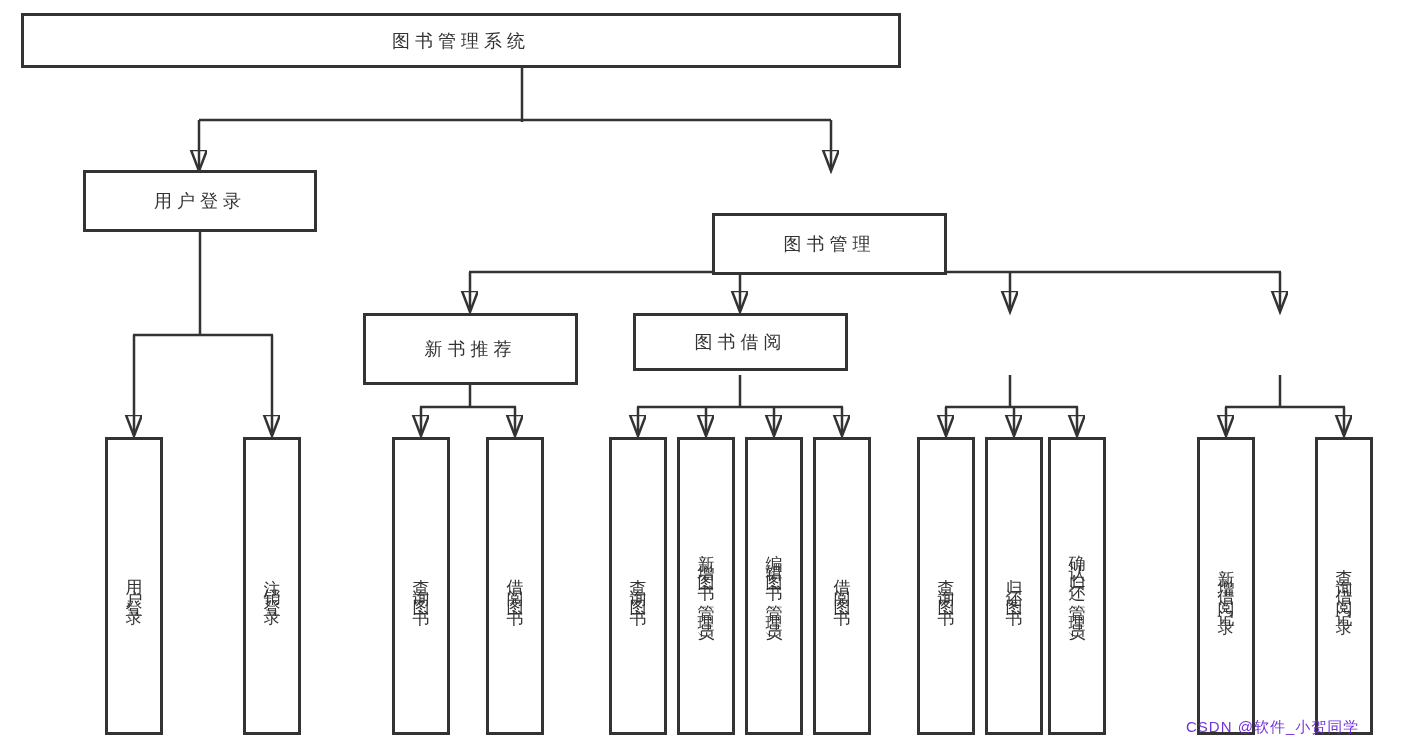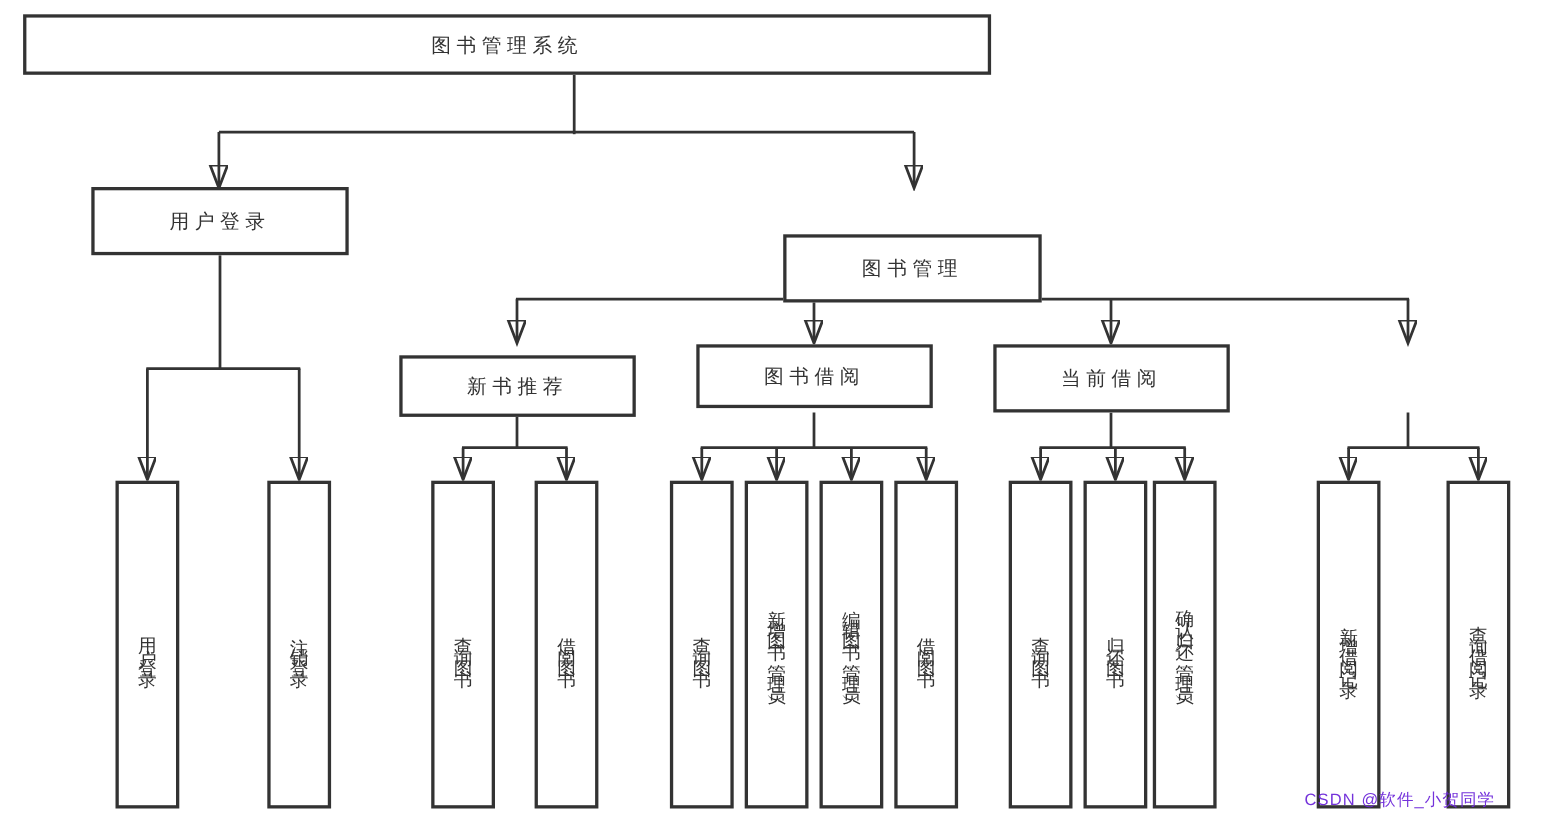--- a/index.html
+++ b/index.html
@@ -46,21 +46,21 @@
     writing-mode: vertical-rl;
     text-orientation: mixed;
     font-size: 17px;
     letter-spacing: 10px;
     line-height: 1;
   }
   
   .root        { left: 21px;   top: 13px;  width: 880px; height: 55px; }
   .n-login     { left: 83px;   top: 170px; width: 234px;  height: 62px; }
   .n-mgmt      { left: 712px;  top: 170px; width: 235px;  height: 62px; margin-top: 43px; }
-  .n-rec       { left: 363px;  top: 323px; width: 215px;  height: 56px; }
+  .n-rec       { left: 363px;  top: 313px; width: 215px;  height: 72px; }
   .n-borrow    { left: 633px;  top: 313px; width: 215px;  height: 58px; }
   .n-current   { left: 903px;  top: 313px; width: 215px;  height: 62px; }
   .n-records   { left: 1173px; top: 313px; width: 215px;  height: 62px; }
   
   .leaf { top: 437px; width: 58px; height: 298px; }
   .l1  { left: 105px; }
   .l2  { left: 243px; }
   .l3  { left: 392px; }
   .l4  { left: 486px; }
   .l5  { left: 609px; }
@@ -147,23 +147,20 @@
   <div class="box h n-mgmt">
     <span>图书管理</span>
   </div>
 
   <div class="box h n-rec">
     <span>新书推荐</span>
   </div>
   <div class="box h n-borrow">
     <span>图书借阅</span>
   </div>
-  <div class="box h n-current">
-    <span>当前借阅</span>
-  </div>
 
   <div class="box v leaf l1">
     <span>用户登录</span>
   </div>
   <div class="box v leaf l2">
     <span>注销登录</span>
   </div>
   <div class="box v leaf l3">
     <span>查询图书</span>
   </div>

